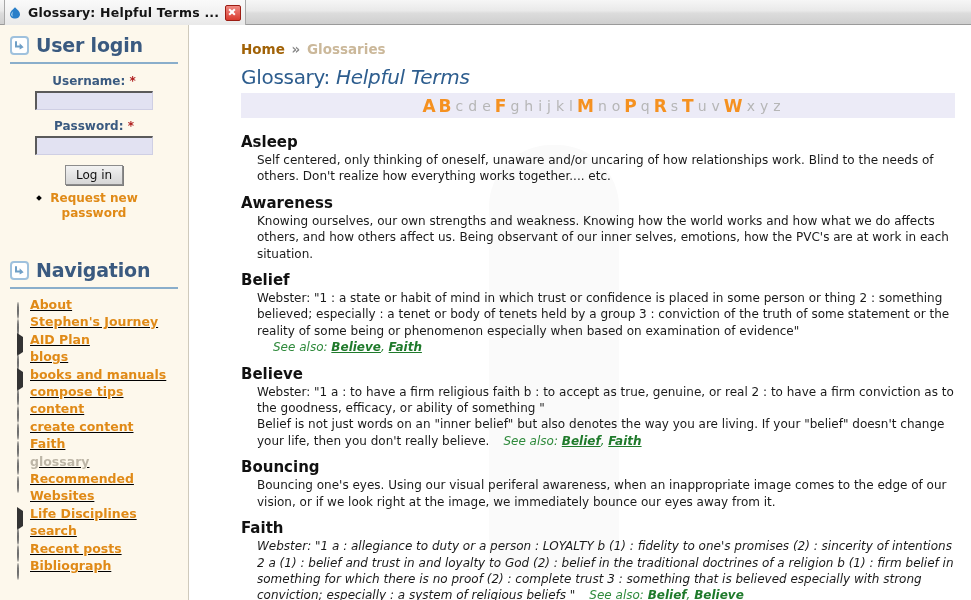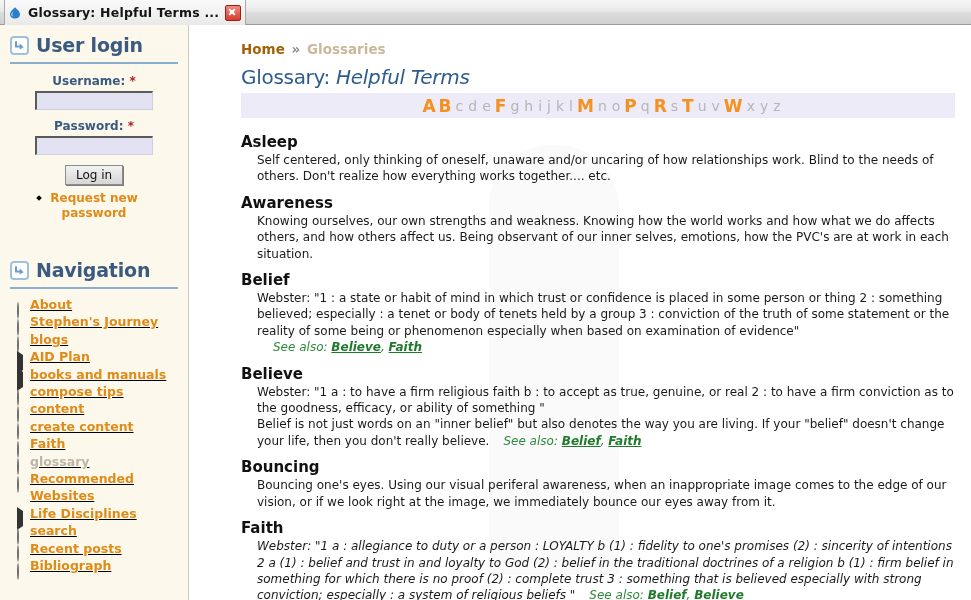--- a/index.html
+++ b/index.html
@@ -393,22 +393,22 @@
             <path d="M3 2.2 L3 7.4 L8.6 7.4" stroke="#6f9fc6" stroke-width="2" fill="none"></path>
             <path d="M6.6 4.2 L10.6 8.2 L6.6 10.6 Z" fill="#6f9fc6"></path>
           </svg>
         </span>
         <h2>Navigation</h2>
       </div>
       <div class="block-rule"></div>
       <ul id="nav-list">
           <li><span class="mk"><span class="mk-circle"></span></span><a>About</a></li>
           <li><span class="mk"><span class="mk-circle"></span></span><a>Stephen's Journey</a></li>
+          <li><span class="mk"><span class="mk-tri"></span></span><a>AID Plan</a></li>
           <li><span class="mk"><span class="mk-circle"></span></span><a>blogs</a></li>
-          <li><span class="mk"><span class="mk-tri"></span></span><a>AID Plan</a></li>
           <li><span class="mk"><span class="mk-tri"></span></span><a>books and manuals</a></li>
           <li><span class="mk"><span class="mk-circle"></span></span><a>compose tips</a></li>
           <li><span class="mk"><span class="mk-circle"></span></span><a>content</a></li>
           <li><span class="mk"><span class="mk-circle"></span></span><a>create content</a></li>
           <li><span class="mk"><span class="mk-circle"></span></span><a>Faith</a></li>
           <li><span class="mk"><span class="mk-circle"></span></span><a class="current">glossary</a></li>
           <li><span class="mk"><span class="mk-circle"></span></span><a>Recommended Websites</a></li>
           <li><span class="mk"><span class="mk-tri"></span></span><a>Life Disciplines</a></li>
           <li><span class="mk"><span class="mk-circle"></span></span><a>search</a></li>
           <li><span class="mk"><span class="mk-circle"></span></span><a>Recent posts</a></li>

